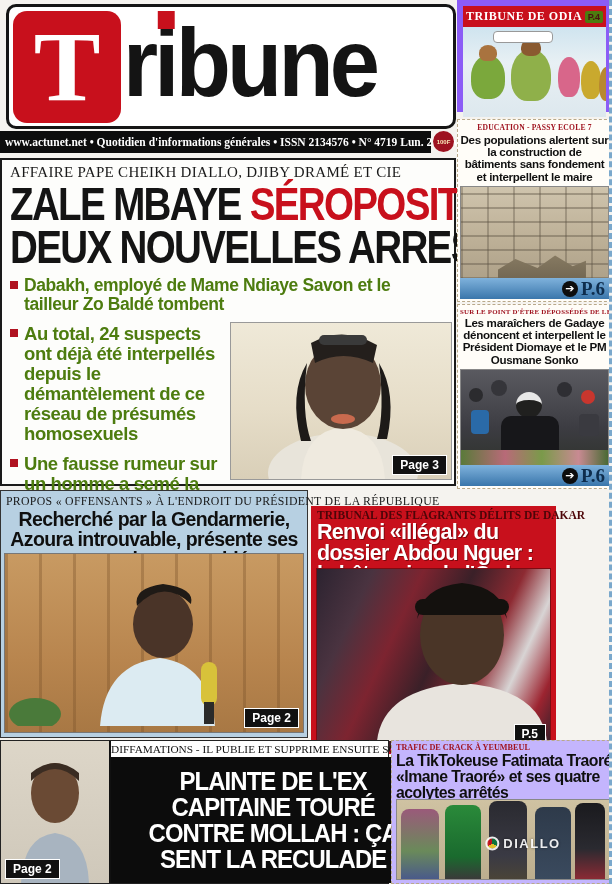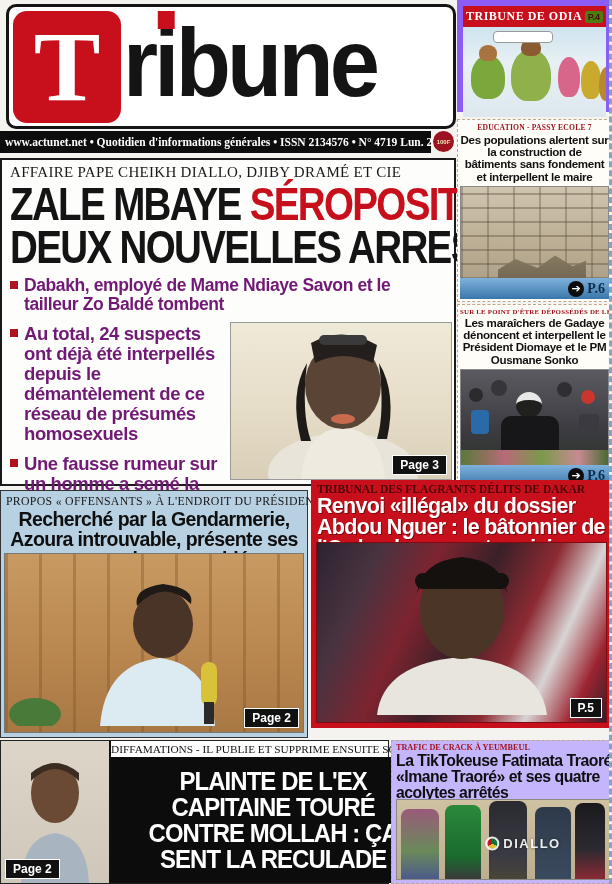--- a/index.html
+++ b/index.html
@@ -77,21 +77,21 @@
   }
   #lead-headline { margin-top:1px; line-height:.92; white-space:nowrap; }
   #lead-headline .hl {
     display:inline-block; font-weight:bold; font-size:47px;
     letter-spacing:-2px; transform:scaleX(.82); transform-origin:left center;
   }
   .hl-black { color:#141414; }
   .hl-red { color:#c8101c; }
   #lead-bullet-full { margin-top:8px; }
   .bullet {
-    display:flex; gap:6px; font-weight:bold; color:#701a75;
+    display:flex; gap:6px; font-weight:bold; color:#4d7c0f;
     font-size:17.5px; line-height:1.08; letter-spacing:-.4px;
     margin-bottom:10px;
   }
   .bullet .sq {
     flex:0 0 8px; width:8px; height:8px; background:#b01220; margin-top:5px;
   }
   #lead-cols { display:flex; margin-top:2px; }
   #lead-left { width:222px; padding-right:4px; }
   #lead-left .bullet { font-size:18.5px; }
   .photo { position:relative; overflow:hidden; }
@@ -127,21 +127,21 @@
   .side-pagebar {
     position:absolute; left:2px; right:2px; bottom:2px; height:21px;
     background:linear-gradient(180deg,#7fb2dc 0%,#3a76ab 100%);
     display:flex; align-items:center; justify-content:flex-end; gap:3px; padding-right:4px;
   }
   .arrow-circle {
     width:16px; height:16px; background:#0d0d0d; border-radius:50%;
     color:#fff; font-size:11px; display:flex; align-items:center; justify-content:center;
     line-height:1;
   }
-  .side-pagenum { color:#0e2d4d; font-weight:bold; font-size:14px; font-family:"Liberation Serif", serif; }
+  .side-pagenum { color:#0e2d4d; font-weight:bold; font-size:19px; font-family:"Liberation Serif", serif; }
   
   #brick-art {
     background:
       repeating-linear-gradient(90deg, rgba(90,80,65,.35) 0 2px, transparent 2px 26px),
       repeating-linear-gradient(0deg, rgba(90,80,65,.4) 0 2px, transparent 2px 14px),
       linear-gradient(180deg,#cfc4ad 0%,#bdb097 50%,#a99c84 100%);
   }
   #brick-art .rubble {
     position:absolute; left:25%; right:15%; bottom:8%; height:34%;
     background:linear-gradient(180deg,#8d8066 0%,#6e6350 100%);
@@ -161,21 +161,21 @@
     letter-spacing:-.6px; text-align:center; margin-top:1px;
   }
   #fence-art {
     position:absolute; left:3px; right:3px; top:62px; bottom:4px;
     background:
       repeating-linear-gradient(90deg, rgba(120,80,40,.35) 0 3px, transparent 3px 34px),
       linear-gradient(180deg,#c89a62 0%,#b8854e 60%,#a87844 100%);
     border:1px solid #777;
   }
   #mid-right {
-    position:absolute; left:311px; top:480px; width:301px; height:248px;
+    position:absolute; left:311px; top:506px; width:245px; height:248px;
     background:#c8101c; padding:3px 6px;
   }
   #mid-right-kicker {
     color:#4d0508; font-family:"Liberation Serif", serif; font-weight:bold;
     font-size:11.5px; white-space:nowrap;
   }
   #mid-right-headline {
     color:#fff; font-weight:bold; font-size:21.5px; line-height:.98;
     letter-spacing:-.7px; text-shadow:1px 1px 0 rgba(60,0,0,.55); margin-top:1px;
   }

